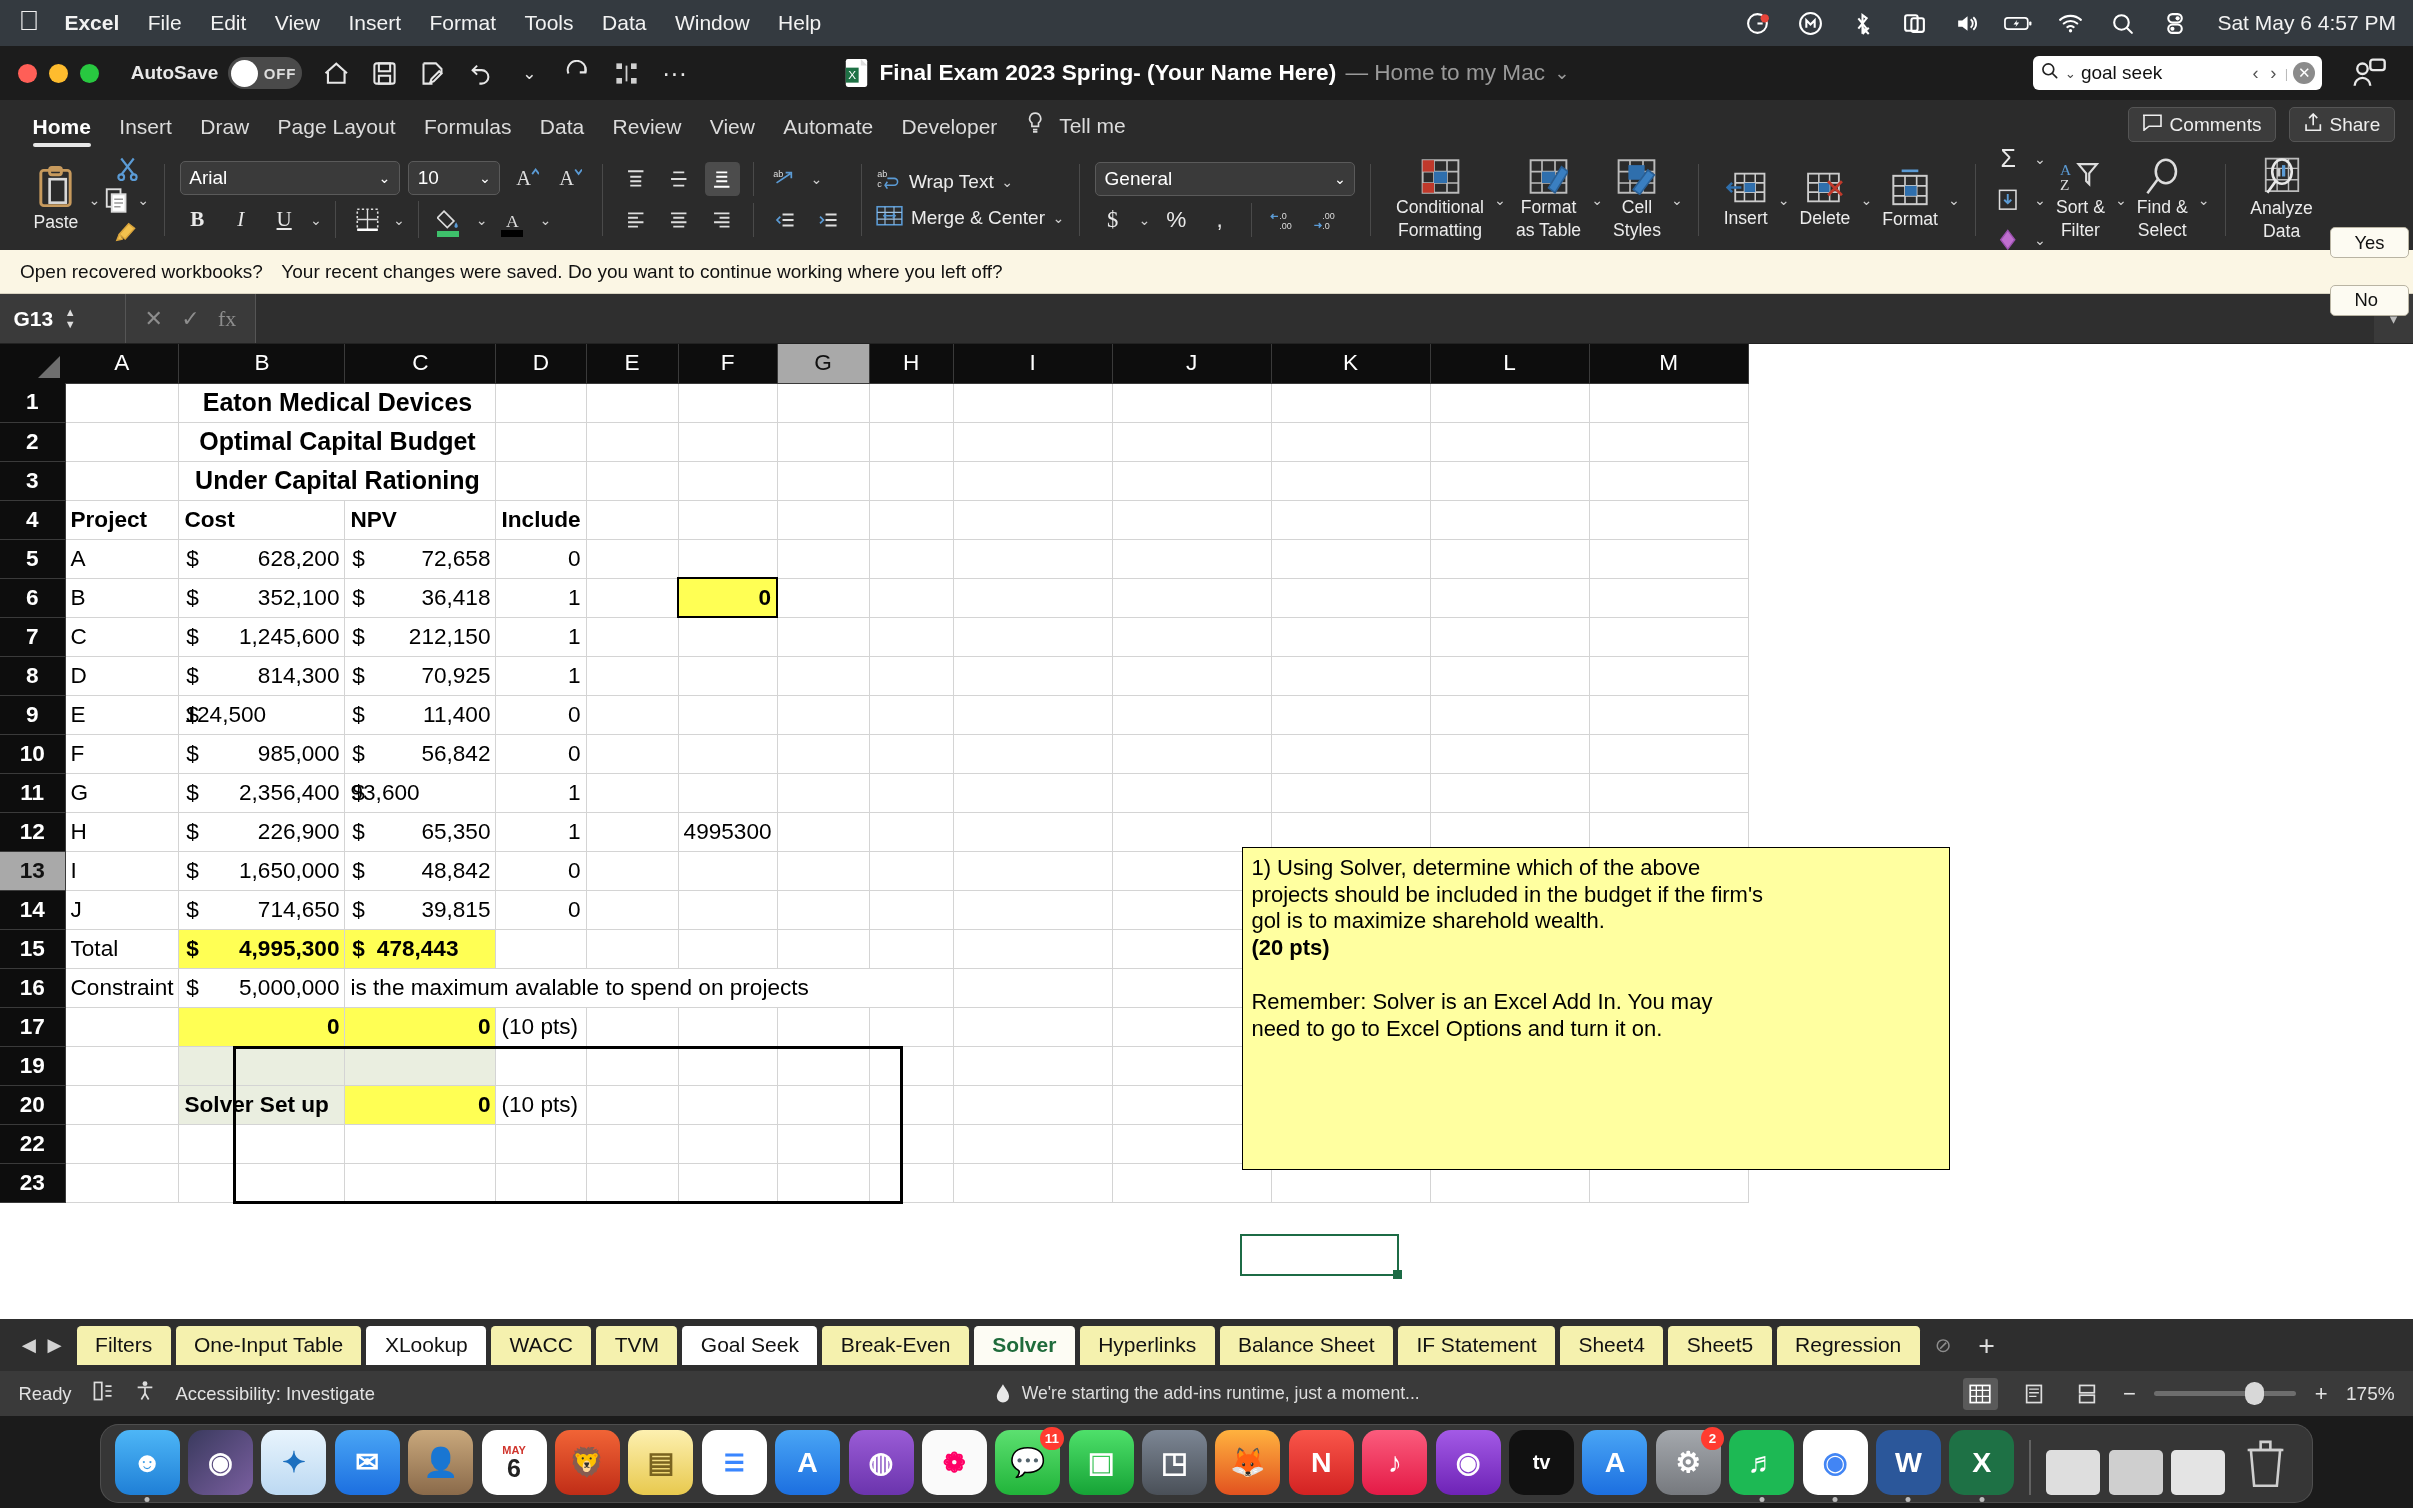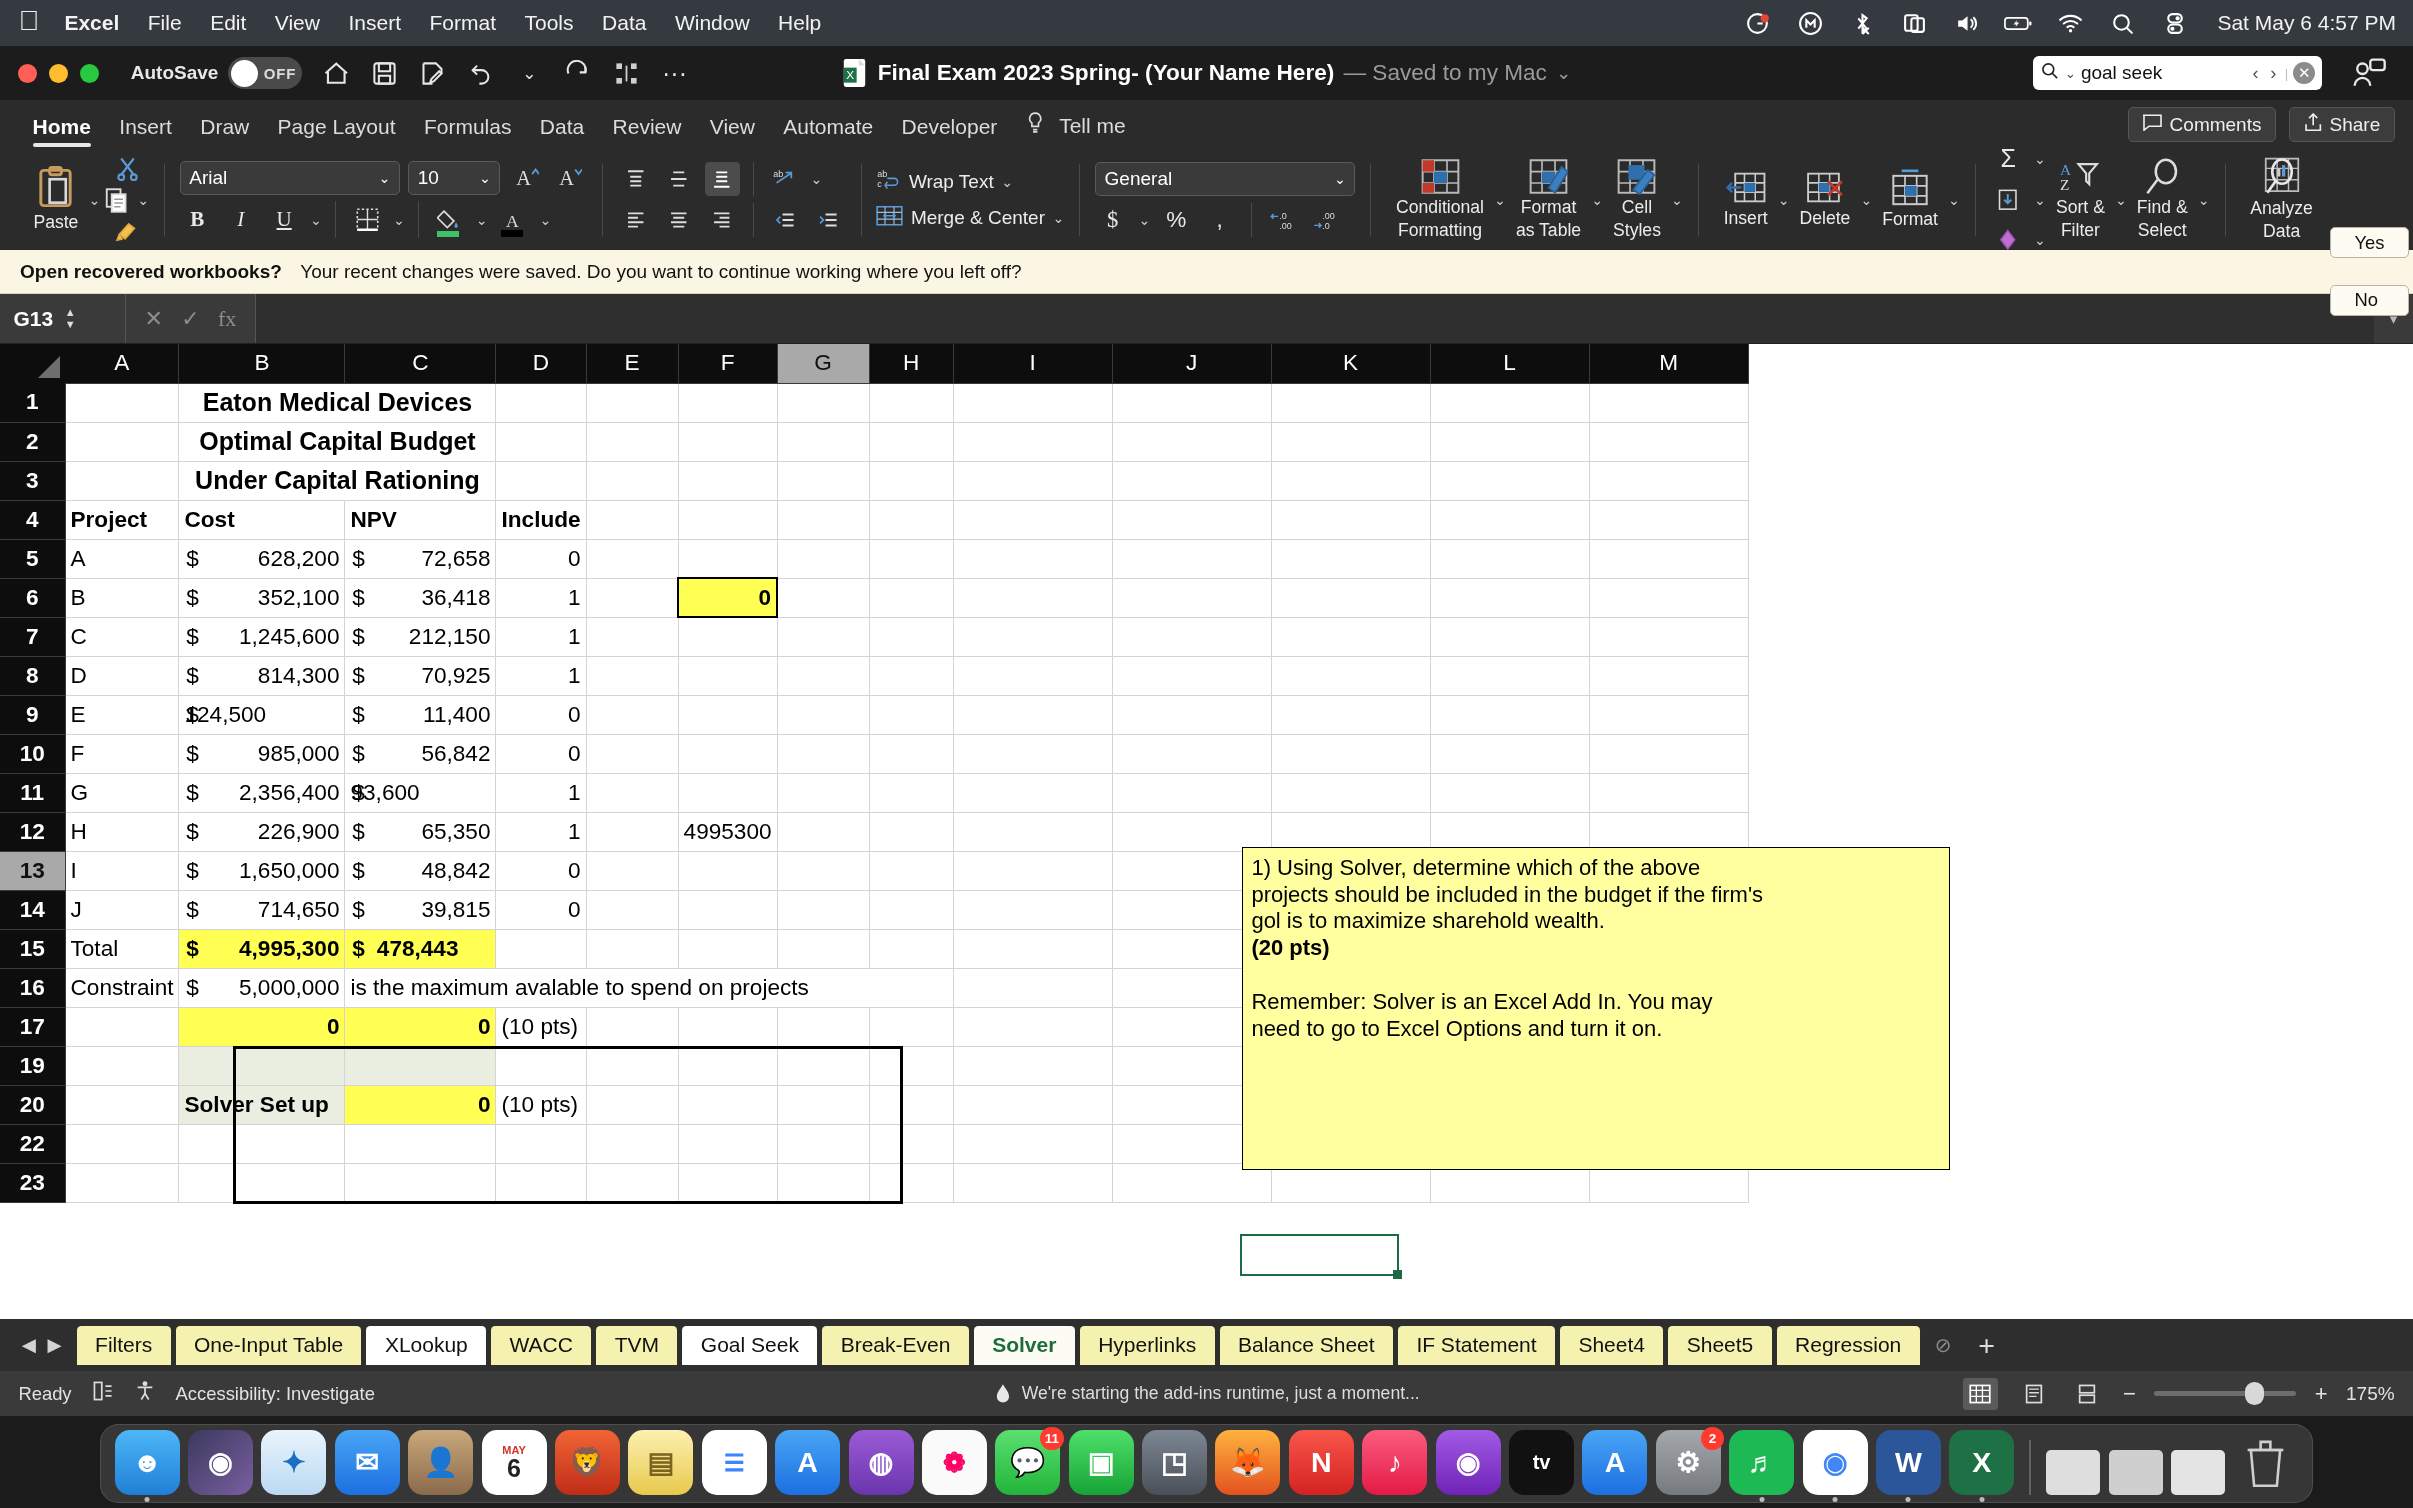--- a/index.html
+++ b/index.html
@@ -83,21 +83,21 @@
   .lblbtn { font-size:19px; color:#ececec; display:flex; align-items:center; gap:7.5px;
     white-space:nowrap;}
   .bigbtn { display:flex; flex-direction:column; align-items:center; justify-content:center;
     gap:3.4px; padding:0 10px; font-size:17.6px; color:#ececec; text-align:center;
     line-height:1.12; white-space:nowrap;}
 
   
   .msgbar { height:44px; background:#fbf6e4; border-bottom:0.8px solid #d9d4c2;
     display:flex; align-items:center; padding:0 20px; flex:0 0 44px; gap:18.4px;
     position:relative; }
-  .msgbar b { font-size:19px; color:#111; font-weight:bold; }
+  .msgbar b { font-size:19px; color:#111; font-weight:normal; }
   .msgbar span.t { font-size:19px; color:#111; }
   .msgbar .yn { position:absolute; right:4px; display:flex; gap:27px;flex-direction:column; }
   .ynb { border:0.8px solid #b9b4a3; background:#fdfbf2; border-radius:5px; font-size:18.4px;
     padding:3.4px 23.5px; color:#111; }
 
   
   .fbar { height:50px; background:#3a3a3a; display:flex; align-items:center;
     flex:0 0 50px; border-bottom:0.8px solid #222; }
   .namebox { width:126px; height:100%; display:flex; align-items:center; padding-left:13.4px;
     gap:11.7px; color:#fff; font-size:21px; font-weight:bold; border-right:0.8px solid #555;}
@@ -325,21 +325,21 @@
     </div>
 
     <div class="doctitle">
       <svg width="27" height="30" viewBox="0 0 24 28">
           <rect x="2" y="1" width="20" height="26" rx="2" fill="#fff"></rect>
           <path d="M16 1v6h6" fill="#ddd"></path>
           <rect x="2" y="9" width="12" height="14" fill="#1e7145"></rect>
           <text x="8" y="20" font-size="11" fill="#fff" text-anchor="middle" font-family="Liberation Sans">X</text>
         </svg>
       <span class="tt">Final Exam 2023 Spring- (Your Name Here)</span>
-      <span class="sv">— Saved to my Mac</span>
+      <span class="sv">— Home to my Mac</span>
       <span class="sv" style="font-size:18.4px">⌄</span>
     </div>
 
     <div class="searchwrap">
       <span class="sq">
         <svg width="20" height="20" viewBox="0 0 24 24">
             <circle cx="10" cy="10" r="6.5" fill="none" stroke="#222" stroke-width="2"></circle>
             <path d="M15 15l5 5" stroke="#222" stroke-width="2" stroke-linecap="round"></path>
           </svg>
       </span>

